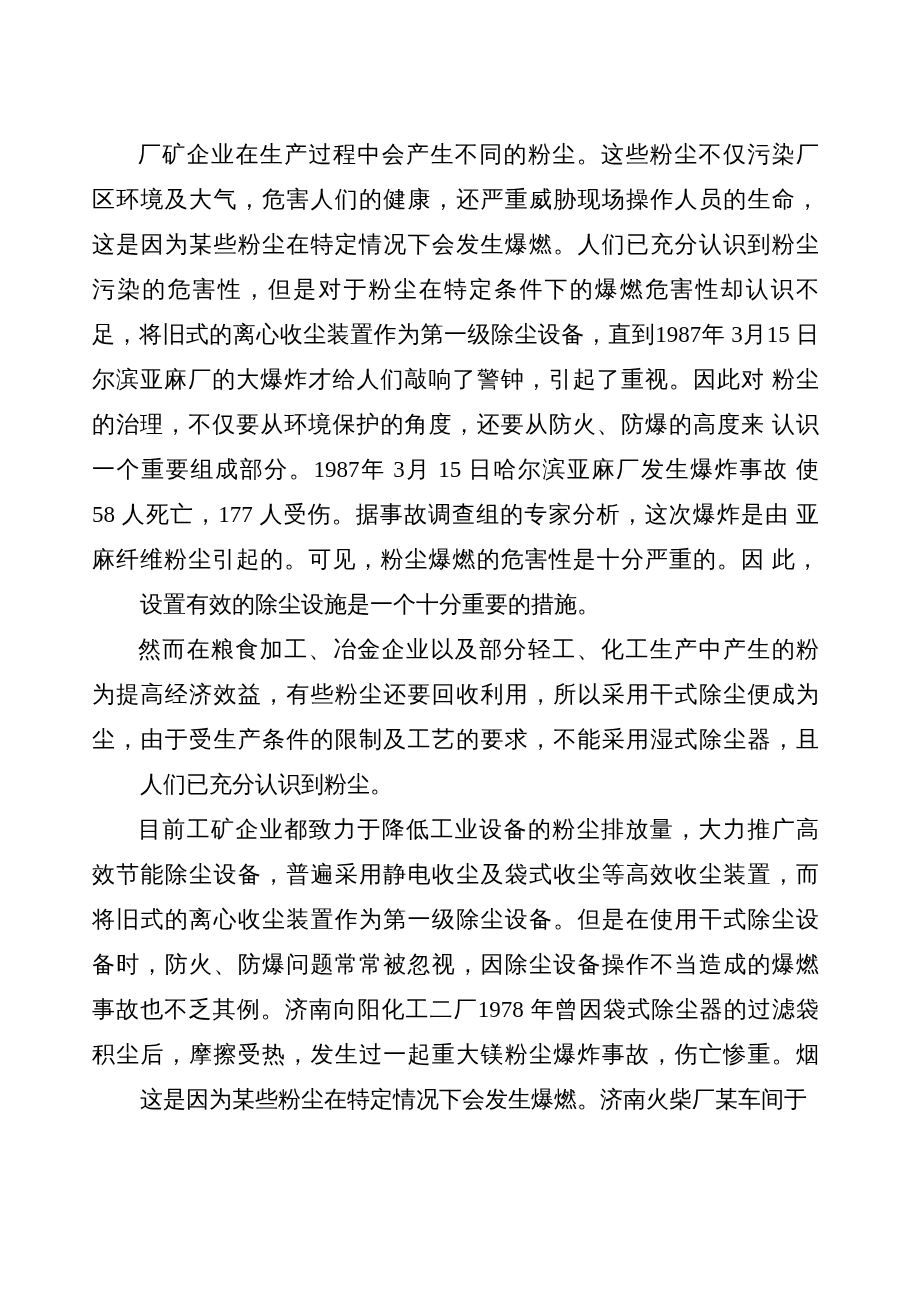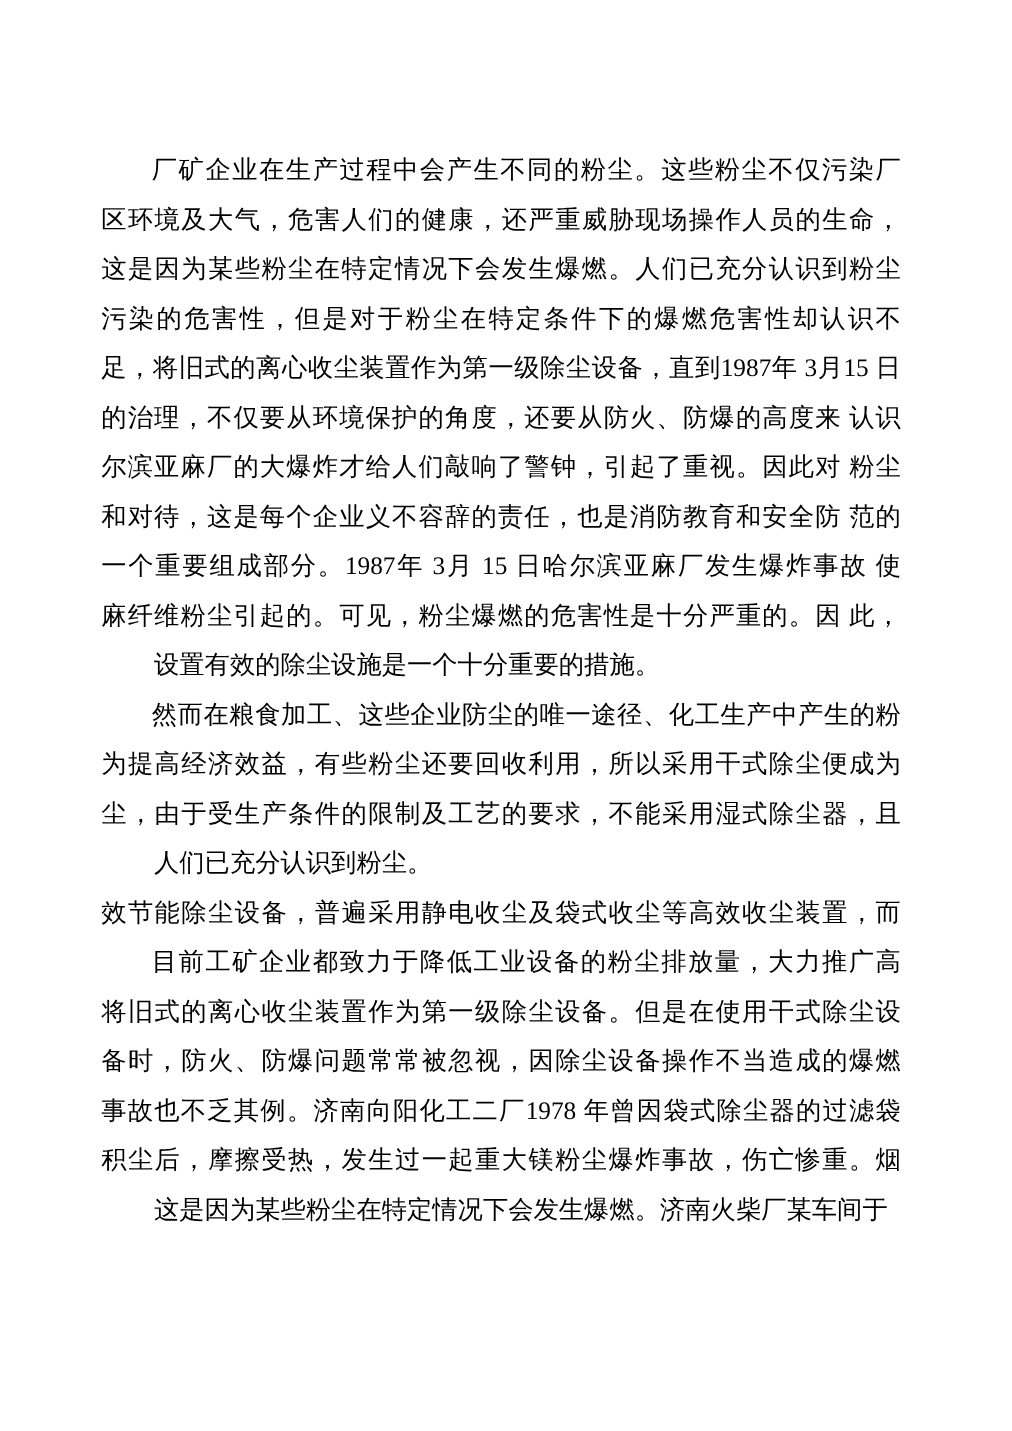--- a/index.html
+++ b/index.html
@@ -55,38 +55,38 @@
 
 <div class="page">
   <div class="text-block">
 
     <div class="para">
       <div class="line first">厂矿企业在生产过程中会产生不同的粉尘。这些粉尘不仅污染厂</div>
       <div class="line">区环境及大气，危害人们的健康，还严重威胁现场操作人员的生命，</div>
       <div class="line">这是因为某些粉尘在特定情况下会发生爆燃。人们已充分认识到粉尘</div>
       <div class="line">污染的危害性，但是对于粉尘在特定条件下的爆燃危害性却认识不</div>
       <div class="line">足，将旧式的离心收尘装置作为第一级除尘设备，直到1987年 3月15 日哈</div>
+      <div class="line">尔滨亚麻厂的大爆炸才给人们敲响了警钟，引起了重视。因此对 粉尘</div>
       <div class="line">的治理，不仅要从环境保护的角度，还要从防火、防爆的高度来 认识</div>
-      <div class="line">尔滨亚麻厂的大爆炸才给人们敲响了警钟，引起了重视。因此对 粉尘</div>
-      <div class="line">和对待，这是每个企业义不容辞的责任，也是消防教育和安全防 范的</div>
       <div class="line">一个重要组成部分。1987年 3月 15 日哈尔滨亚麻厂发生爆炸事故 使</div>
+      <div class="line">58 人死亡，177 人受伤。据事故调查组的专家分析，这次爆炸是由 亚</div>
       <div class="line">麻纤维粉尘引起的。可见，粉尘爆燃的危害性是十分严重的。因 此，</div>
       <div class="line last">设置有效的除尘设施是一个十分重要的措施。</div>
     </div>
 
     <div class="para">
-      <div class="line first">然而在粮食加工、这些企业防尘的唯一途径、化工生产中产生的粉</div>
+      <div class="line first">然而在粮食加工、冶金企业以及部分轻工、化工生产中产生的粉</div>
       <div class="line">为提高经济效益，有些粉尘还要回收利用，所以采用干式除尘便成为</div>
       <div class="line">尘，由于受生产条件的限制及工艺的要求，不能采用湿式除尘器，且</div>
       <div class="line last">人们已充分认识到粉尘。</div>
     </div>
 
     <div class="para">
+      <div class="line first">目前工矿企业都致力于降低工业设备的粉尘排放量，大力推广高</div>
       <div class="line">效节能除尘设备，普遍采用静电收尘及袋式收尘等高效收尘装置，而</div>
-      <div class="line first">目前工矿企业都致力于降低工业设备的粉尘排放量，大力推广高</div>
       <div class="line">将旧式的离心收尘装置作为第一级除尘设备。但是在使用干式除尘设</div>
       <div class="line">备时，防火、防爆问题常常被忽视，因除尘设备操作不当造成的爆燃</div>
       <div class="line">事故也不乏其例。济南向阳化工二厂1978 年曾因袋式除尘器的过滤袋</div>
       <div class="line">积尘后，摩擦受热，发生过一起重大镁粉尘爆炸事故，伤亡惨重。烟</div>
       <div class="line last">这是因为某些粉尘在特定情况下会发生爆燃。济南火柴厂某车间于</div>
     </div>
 
   </div>
 </div>
 

